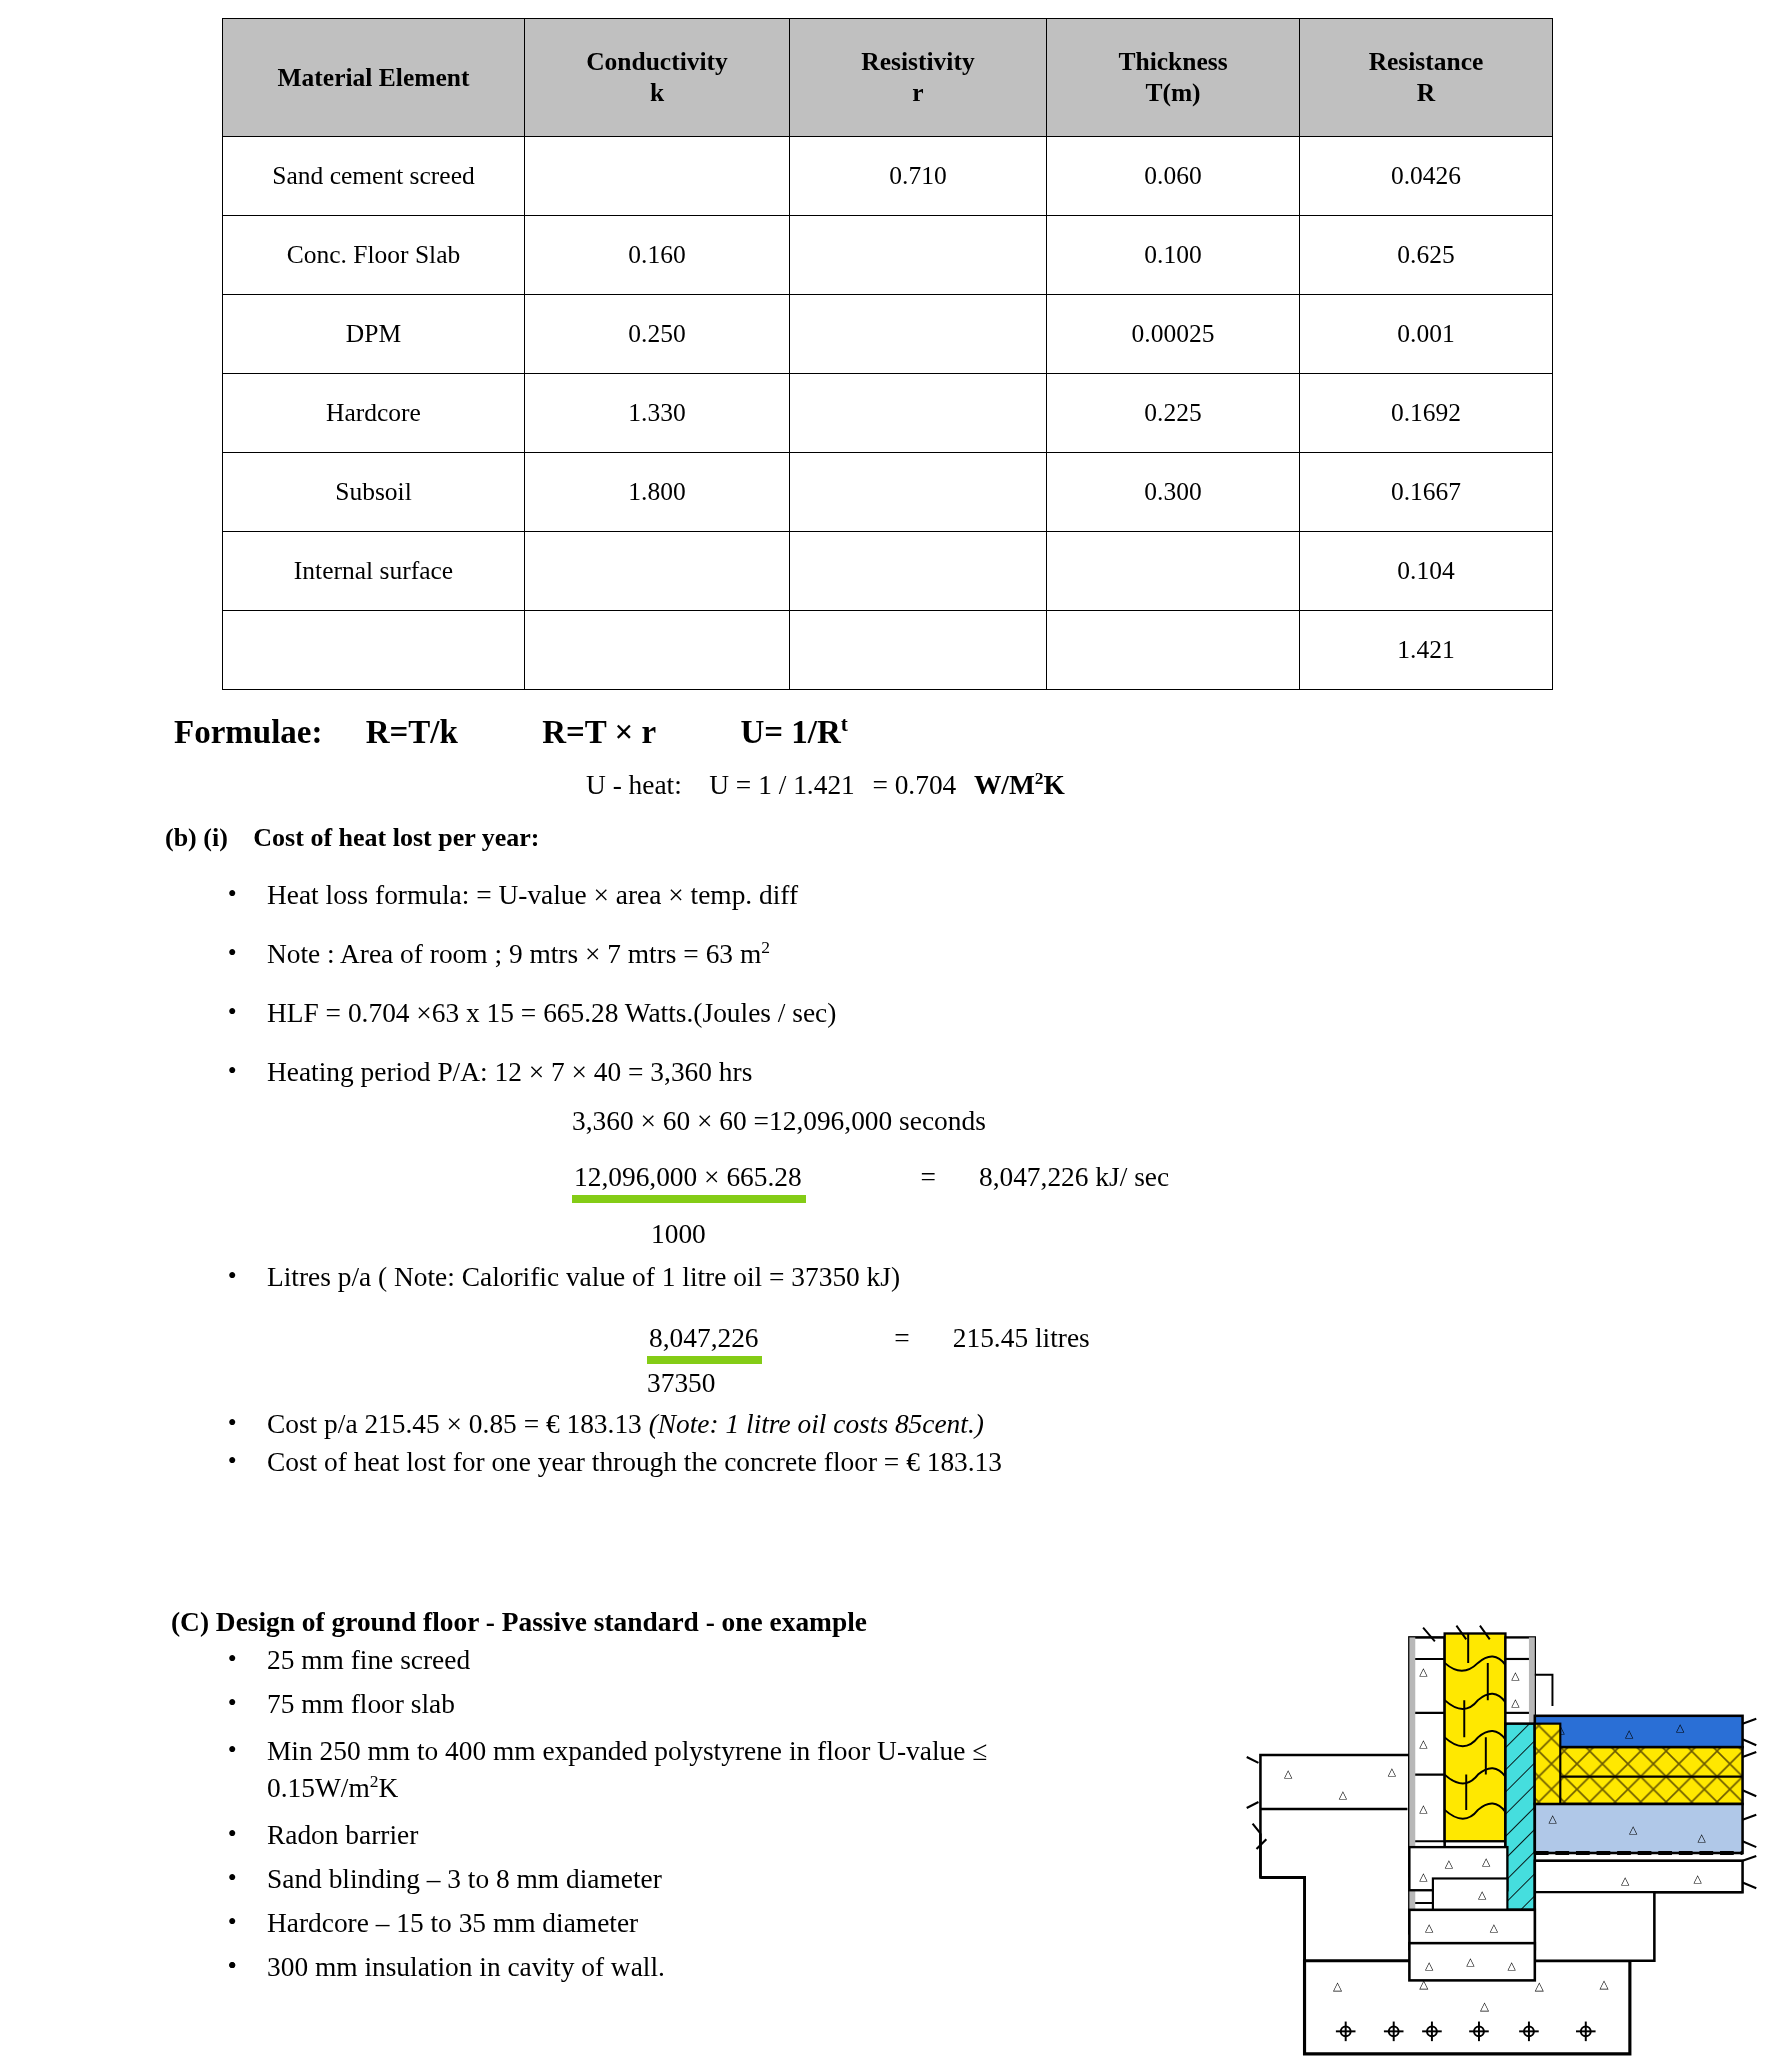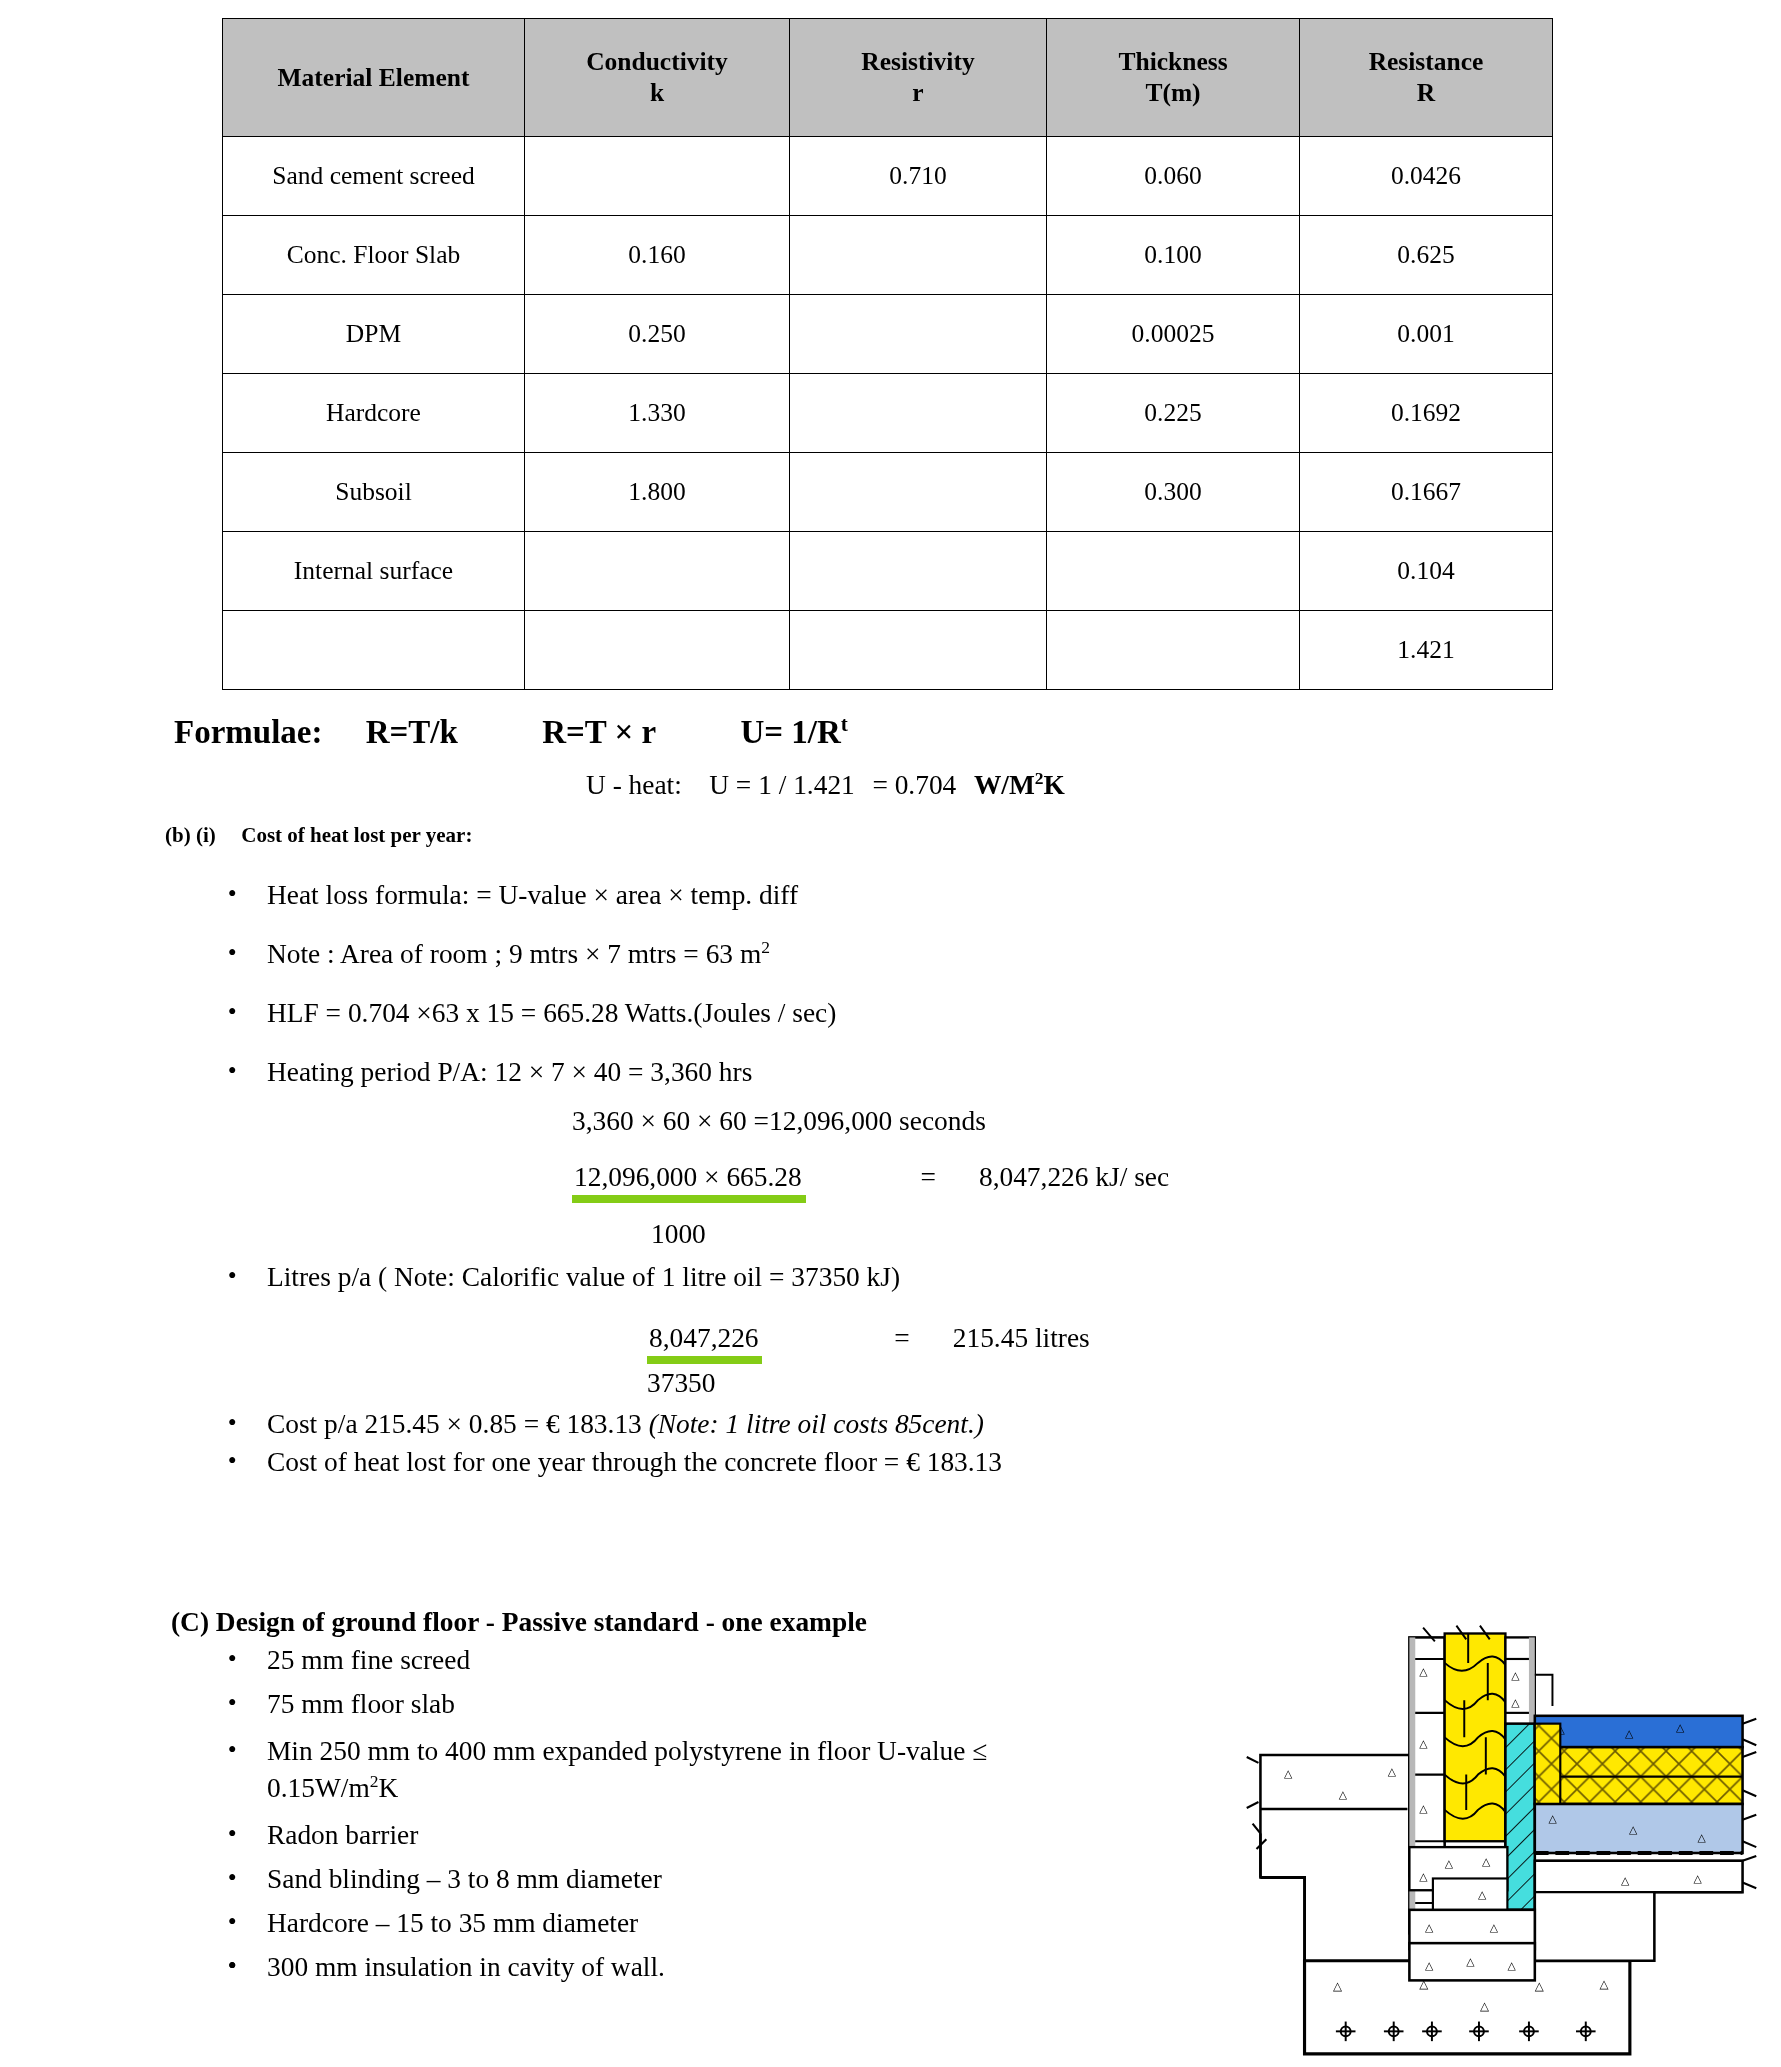--- a/index.html
+++ b/index.html
@@ -79,21 +79,21 @@
   .uvalue-line .gap1 { display:inline-block; width: 27.4px; }
   .uvalue-line .gap2 { display:inline-block; width: 17.6px; }
   .uvalue-line .unit { font-weight: bold; }
 
   
   .sec-b-head {
     position: absolute;
     left: 165px;
     top: 823px;
     font-weight: bold;
-    font-size: 21px;
+    font-size: 26px;
     white-space: nowrap;
   }
   .sec-b-head .bi-label { margin-right: 25.5px; }
 
   .bullet-list {
     position: absolute;
     list-style: none;
     margin: 0;
     padding: 0;
   }

